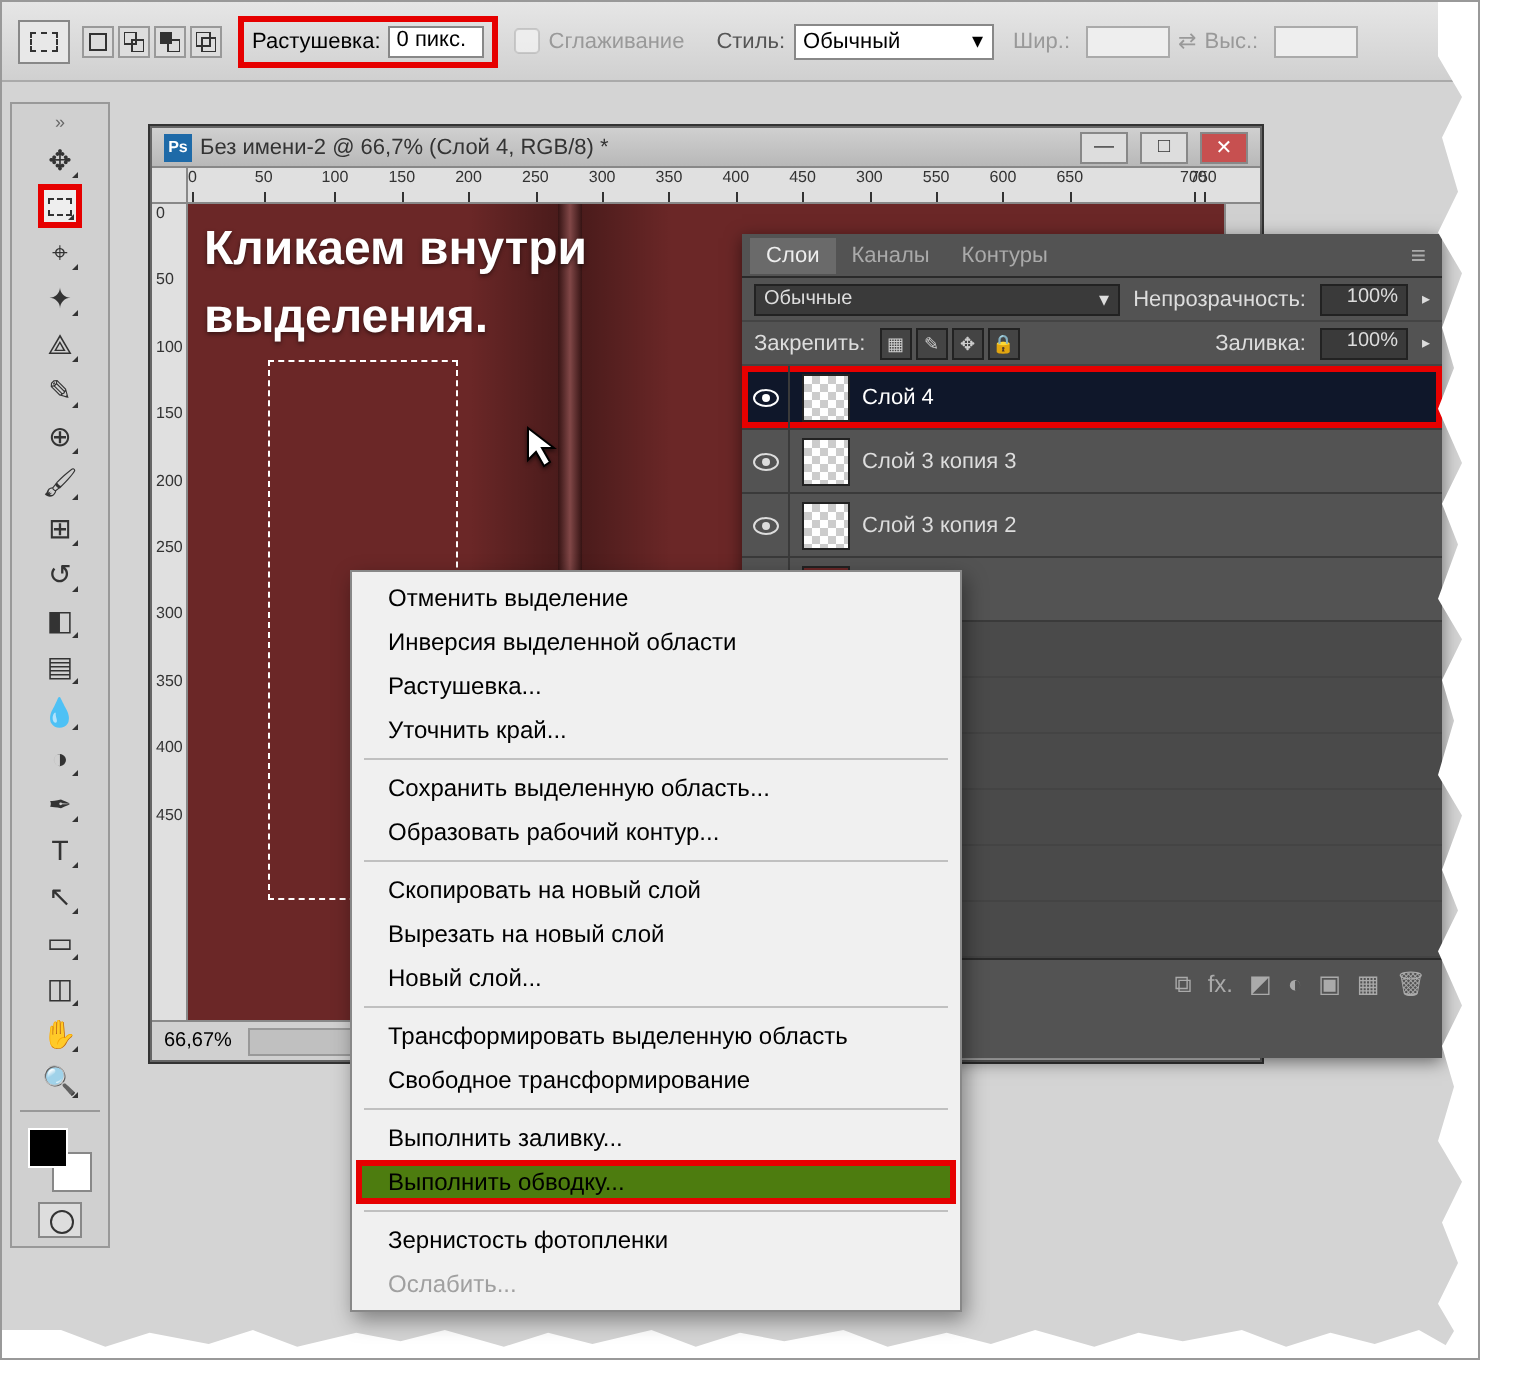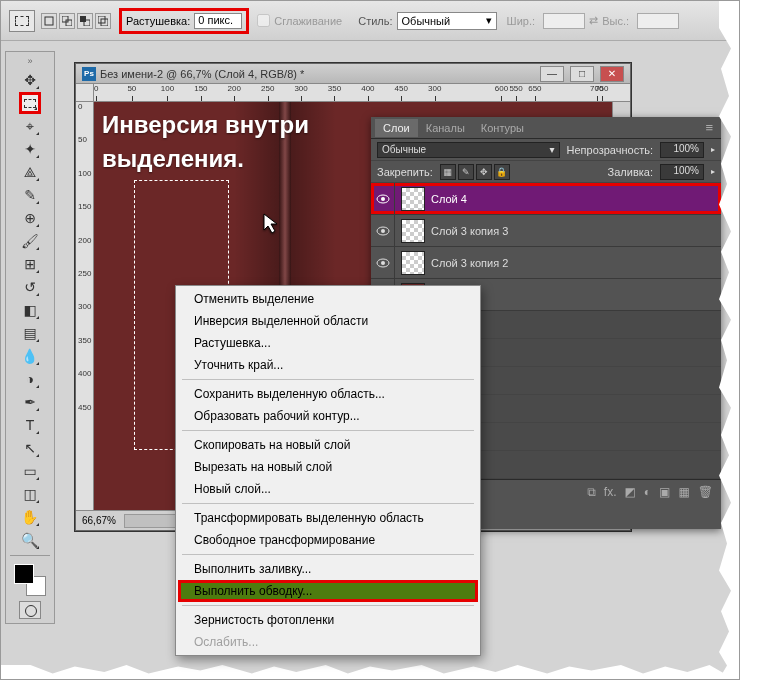--- a/index.html
+++ b/index.html
@@ -67,21 +67,21 @@
   .ptab.active { background: #6a6a6a; color: #eee; }
   .ptab-menu { margin-left: auto; font-size: 13px; cursor:pointer; color:#aaa; padding:0 4px;}
   .panel-row { height: 22px; display: flex; align-items: center; padding: 0 6px; gap: 7px; border-bottom: 1px solid #444; background:#535353;}
   .blend-dd { flex: 1; height: 16px; background: #3a3a3a; border: 1px solid #222; color: #ddd; padding: 0 4px; font-size: 10px; display: flex; align-items: center; justify-content: space-between; }
   .mini-field { width: 44px; height: 16px; background: #3a3a3a; border: 1px solid #222; color: #ddd; text-align: right; padding: 0 4px; font-size: 10px; }
   .lock-icons { display: flex; gap: 2px; }
   .lock-icons .li { width: 16px; height: 16px; background: #444; border: 1px solid #222; display:flex;align-items:center;justify-content:center;font-size:9px;color:#ccc;}
 
   .layer-list { background: #4a4a4a; }
   .layer-row { height: 32px; display: flex; align-items: center; border-bottom: 1px solid #3a3a3a; background:#535353; padding-right:6px;}
-  .layer-row.sel { background: #701a75; color: #fff; }
+  .layer-row.sel { background: #0f172a; color: #fff; }
   .layer-row.hl { box-shadow: inset 0 0 0 3px #e60000; }
   .eye { width: 24px; display: flex; align-items: center; justify-content: center; border-right: 1px solid #3a3a3a; height:100%; }
   .eye svg{fill:#ccc;}
   .thumb { width: 24px; height: 24px; margin: 0 6px; background: repeating-conic-gradient(#ccc 0 25%, #fff 0 50%) 0 0/8px 8px; border: 1px solid #222; position:relative;}
   .thumb.red::after{content:'';position:absolute;inset:0;background:#6b2727;}
   .lname { font-size: 11px; }
   .empty-row { height: 28px; border-bottom: 1px solid #444; background:#4a4a4a;}
 
   .panel-footer { height: 24px; background: #535353; border-top: 1px solid #2a2a2a; display: flex; align-items: center; justify-content: flex-end; gap: 8px; padding: 0 8px; font-size: 12px; color: #aaa; }
   .pf-icon{cursor:pointer;}
@@ -197,21 +197,21 @@
         <div class="tick" style="left: 33.4px;">50</div>
         <div class="tick" style="left: 66.8px;">100</div>
         <div class="tick" style="left: 100.2px;">150</div>
         <div class="tick" style="left: 133.6px;">200</div>
         <div class="tick" style="left: 167px;">250</div>
         <div class="tick" style="left: 200.4px;">300</div>
         <div class="tick" style="left: 233.8px;">350</div>
         <div class="tick" style="left: 267.2px;">400</div>
         <div class="tick" style="left: 300.6px;">450</div>
         <div class="tick" style="left: 334px;">300</div>
-        <div class="tick" style="left: 367.4px; margin-left: 48px;">550</div>
+        <div class="tick" style="left: 367.4px;">550</div>
         <div class="tick" style="left: 400.8px;">600</div>
         <div class="tick" style="left: 434.2px;">650</div>
         <div class="tick" style="left: 496px;">700</div>
         <div class="tick" style="left: 501px;">750</div>
       </div>
     <div class="ruler-v" id="rulerV">
         <div class="vtick" style="top: 0px;">0</div>
         <div class="vtick" style="top: 33.4px;">50</div>
         <div class="vtick" style="top: 66.8px;">100</div>
         <div class="vtick" style="top: 100.2px;">150</div>
@@ -220,21 +220,21 @@
         <div class="vtick" style="top: 200.4px;">300</div>
         <div class="vtick" style="top: 233.8px;">350</div>
         <div class="vtick" style="top: 267.2px;">400</div>
         <div class="vtick" style="top: 300.6px;">450</div>
       </div>
     <div class="canvas-area">
       <div class="book-shade-l"></div>
       <div class="book-shade-r"></div>
       <div class="book-spine"></div>
       <div class="overlay-text">
-        <span>Инверсия внутри</span><br>
+        <span>Кликаем внутри</span><br>
         <span>выделения.</span>
       </div>
       <div class="marquee"></div>
       <div class="arrow-over">
         <svg width="22" height="22" viewBox="0 0 22 22">
             <path d="M2 2 L2 18 L6 14 L10 21 L13 19 L9 12 L15 12 Z" fill="#fff" stroke="#000" stroke-width="1"></path>
           </svg>
       </div>
     </div>
     <div class="vscroll"></div>

